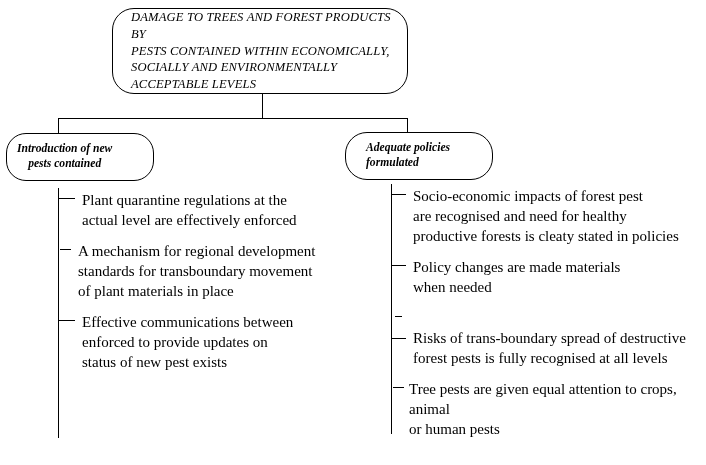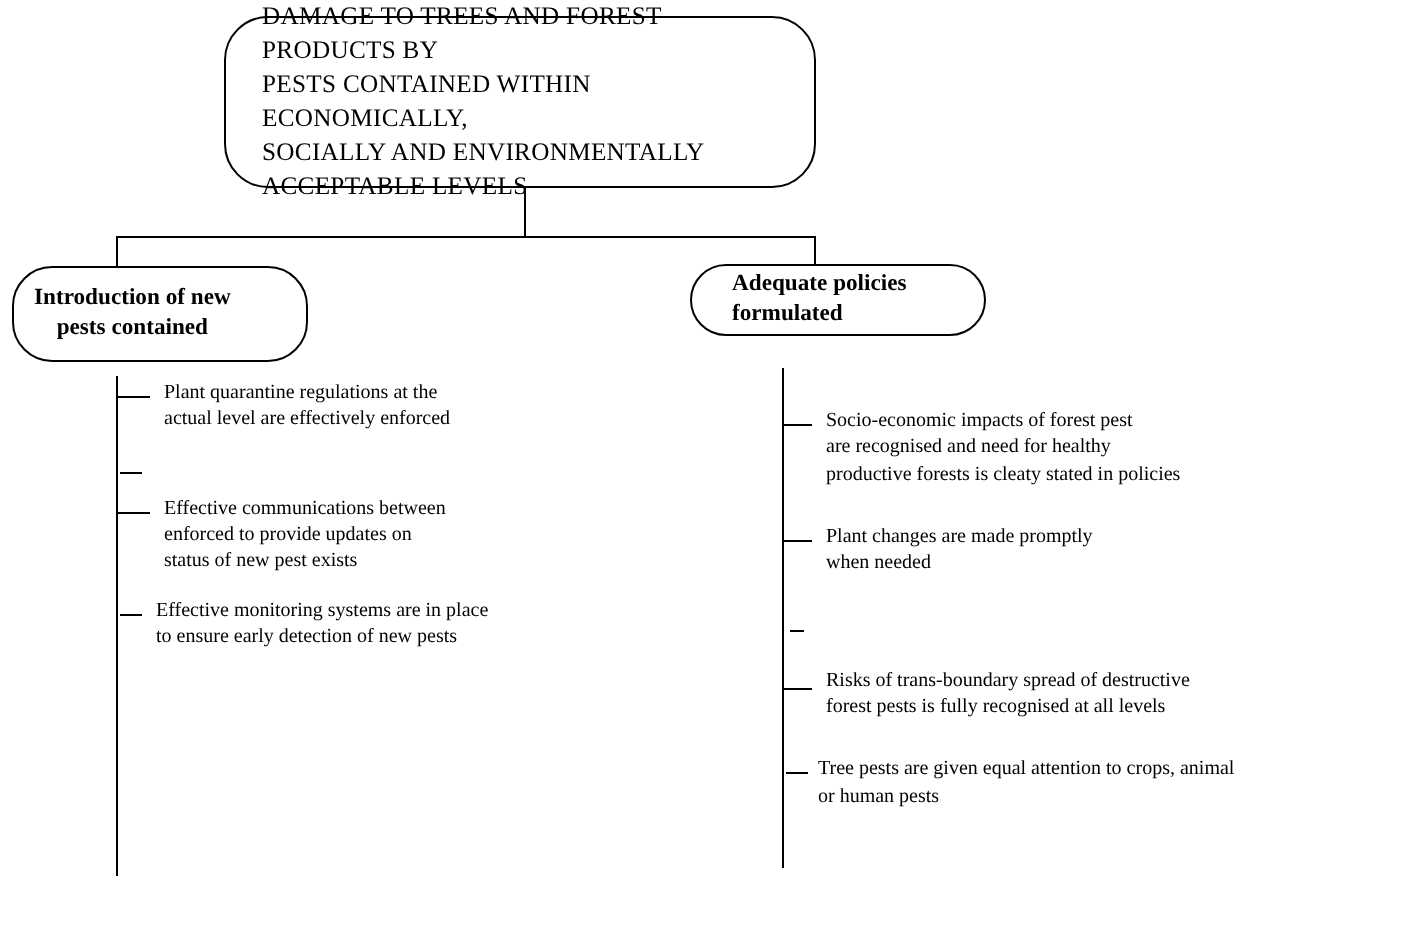--- a/index.html
+++ b/index.html
@@ -26,20 +26,21 @@
     border-radius: 26px;
     background: #fff;
     box-sizing: border-box;
     display: flex;
     align-items: center;
   }
   .node .node-text {
     display: block;
     white-space: pre-line;
     line-height: 1.30;
+    font-style: italic;
   }
 
   #goal-node {
     left: 112px;
     top: 8px;
     width: 296px;
     height: 86px;
     border-radius: 22px;
   }
   #goal-node .node-text {
@@ -55,21 +56,21 @@
     top: 133px;
     width: 148px;
     height: 48px;
     border-radius: 20px;
     text-align: center;
   }
   #purpose-right-node {
     left: 345px;
     top: 132px;
     width: 148px;
-    height: 36px;
+    height: 48px;
     border-radius: 22px;
   }
   #purpose-left-node .node-text,
   #purpose-right-node .node-text {
     padding-left: 10px;
     padding-right: 6px;
     font-size: 11.6px;
     font-weight: bold;
     line-height: 1.28;
   }
@@ -113,32 +114,32 @@
     align-items: flex-start;
   }
   .tick {
     flex: 0 0 auto;
     margin-top: 8px;
     border-top: 1.7px solid #000;
     height: 0;
   }
   .output-text {
     white-space: pre-line;
-    font-size: 10px;
+    font-size: 15px;
     line-height: 1.335;
     font-family: Liberation Serif, serif;
   }
 
   
   #outputs-left .output-item { margin-bottom: 11px; }
   #outputs-left .tick { width: 17px; }
   #outputs-left .output-text { padding-left: 7px; }
 
   
-  #outputs-right .output-item { margin-bottom: 11px; margin-top: 18px; }
+  #outputs-right .output-item { margin-bottom: 11px; }
   #outputs-right .tick { width: 15px; }
   #outputs-right .output-text { padding-left: 7px; }
 
   .tick.short { width: 7px !important; margin-left: 4px; }
   .tick.medium { width: 11px !important; margin-left: 2px; }
 </style>
 </head>
 <body>
 
 <div id="canvas">
@@ -168,51 +169,49 @@
   <div class="outputs" id="outputs-left">
 
     <div class="output-item">
       <span class="tick"></span>
       <span class="output-text">Plant quarantine regulations at the
 actual level are effectively enforced</span>
     </div>
 
     <div class="output-item">
       <span class="tick medium"></span>
+      <span class="output-text">A mechanism for regional development
+standards for transboundary movement
+of plant materials in place</span>
     </div>
 
     <div class="output-item">
       <span class="tick"></span>
       <span class="output-text">Effective communications between
 enforced to provide updates on
 status of new pest exists</span>
     </div>
 
-    <div class="output-item">
-      <span class="tick medium"></span>
-      <span class="output-text">Effective monitoring systems are in place
-to ensure early detection of new pests</span>
-    </div>
 
 
   </div>
 
   <div class="spine" id="spine-right"></div>
   <div class="outputs" id="outputs-right">
 
     <div class="output-item">
       <span class="tick"></span>
       <span class="output-text">Socio-economic impacts of forest pest
 are recognised and need for healthy
 productive forests is cleaty stated in policies</span>
     </div>
 
     <div class="output-item">
       <span class="tick"></span>
-      <span class="output-text">Plant changes are made promptly
+      <span class="output-text">Policy changes are made materials
 when needed</span>
     </div>
 
     <div class="output-item">
       <span class="tick short"></span>
     </div>
 
     <div class="output-item">
       <span class="tick" style="margin-top:10px;"></span>
       <span class="output-text">Risks of trans-boundary spread of destructive

